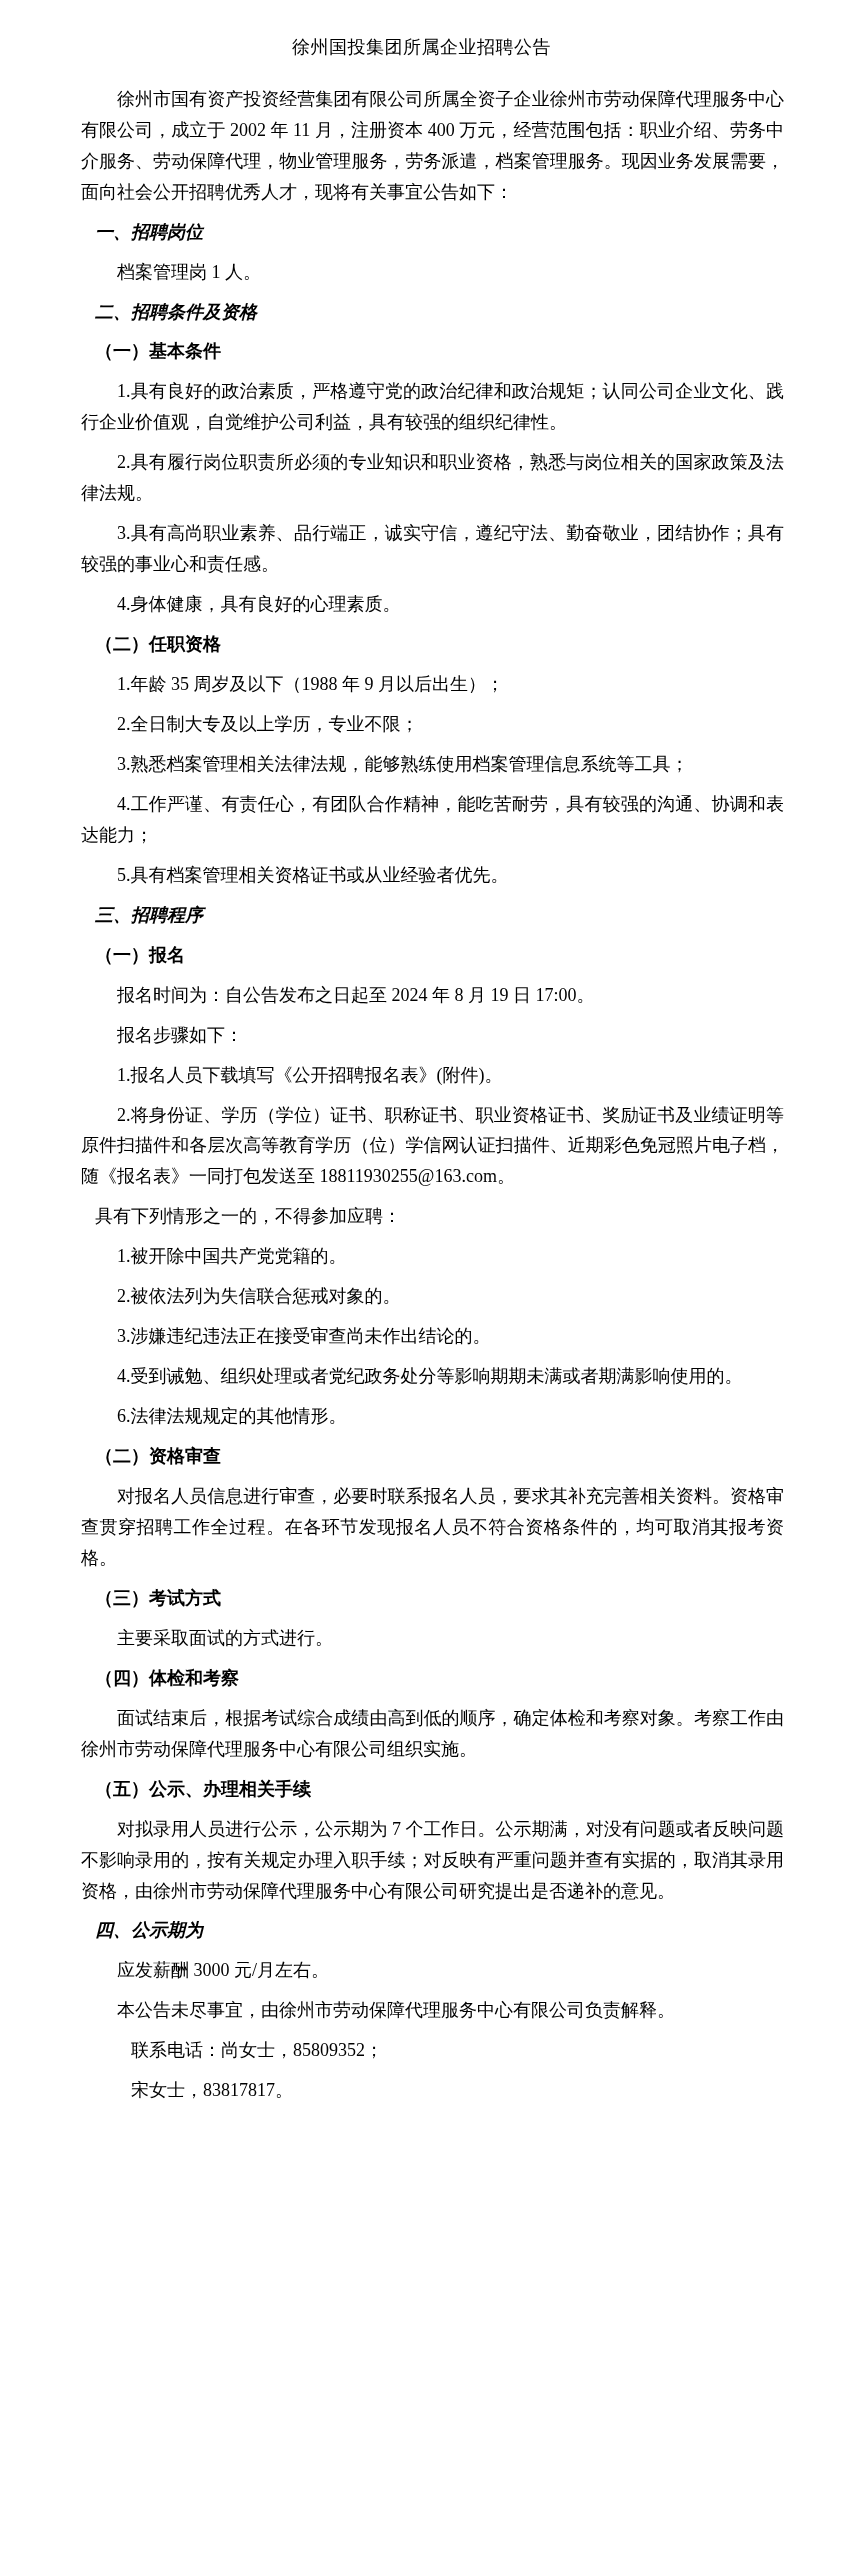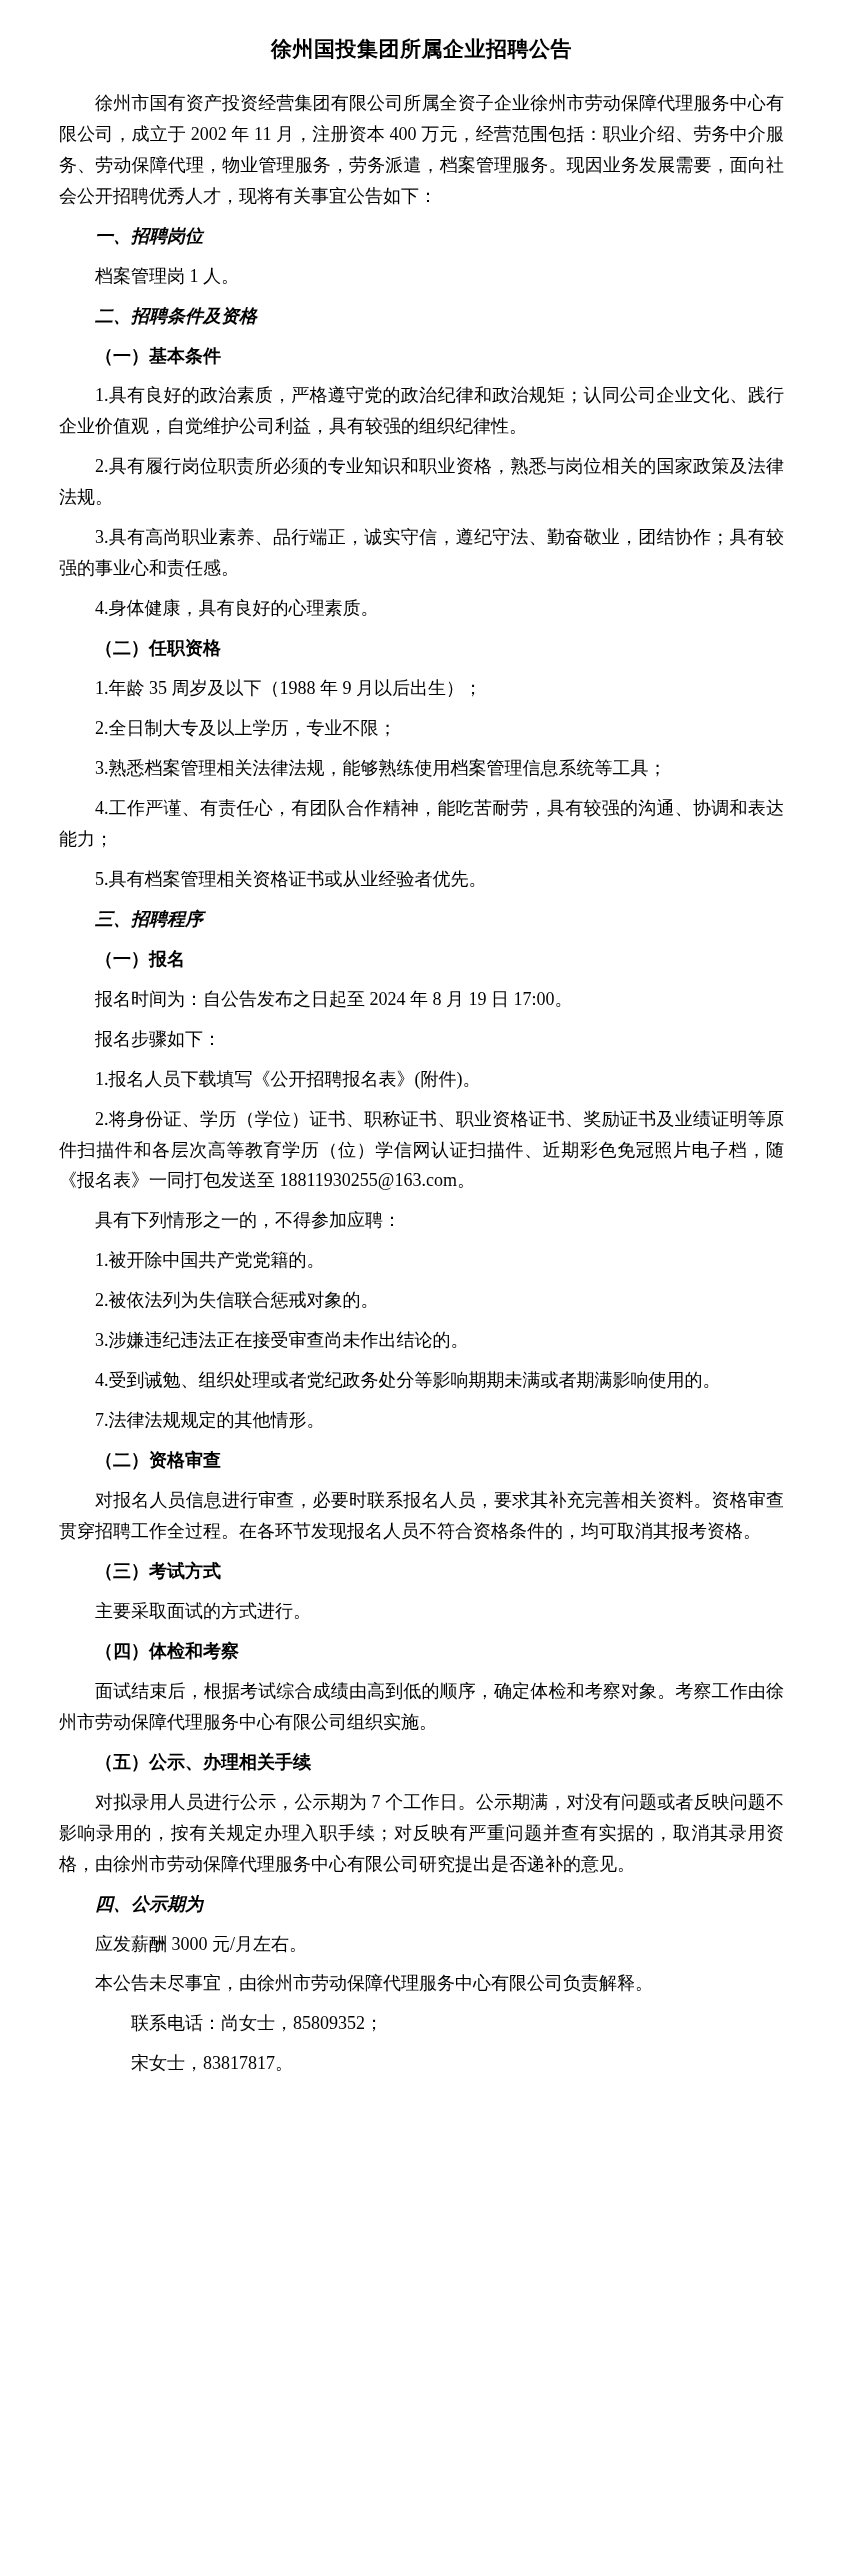--- a/index.html
+++ b/index.html
@@ -13,35 +13,36 @@
     color: #000000;
   }
   .page {
     width: 843px;
     box-sizing: border-box;
     padding: 25.5px 59px 32px 59px;
     background: #ffffff;
   }
   .doc-title {
     text-align: center;
-    font-size: 21px;
-    font-weight: bold;
+    font-size: 18px;
+    font-weight: normal;
     letter-spacing: 0.5px;
     margin: 9.6px 0 24.4px 0;
     line-height: 1.35;
   }
   p {
     margin: 0 0 9px 0;
     font-size: 18px;
     line-height: 1.72;
     text-align: justify;
     text-justify: inter-ideograph;
   }
   p.indent {
     text-indent: 2em;
+    margin-left: 22px;
   }
   p.heading {
     text-indent: 2em;
     font-weight: bold;
     font-style: italic;
   }
   p.subheading {
     text-indent: 2em;
     font-weight: bold;
   }
@@ -78,21 +79,21 @@
     <p class="subheading">（一）报名</p>
     <p class="indent">报名时间为：自公告发布之日起至 2024 年 8 月 19 日 17:00。</p>
     <p class="indent">报名步骤如下：</p>
     <p class="indent">1.报名人员下载填写《公开招聘报名表》(附件)。</p>
     <p class="indent">2.将身份证、学历（学位）证书、职称证书、职业资格证书、奖励证书及业绩证明等原件扫描件和各层次高等教育学历（位）学信网认证扫描件、近期彩色免冠照片电子档，随《报名表》一同打包发送至 18811930255@163.com。</p>
     <p class="boldline">具有下列情形之一的，不得参加应聘：</p>
     <p class="indent">1.被开除中国共产党党籍的。</p>
     <p class="indent">2.被依法列为失信联合惩戒对象的。</p>
     <p class="indent">3.涉嫌违纪违法正在接受审查尚未作出结论的。</p>
     <p class="indent">4.受到诫勉、组织处理或者党纪政务处分等影响期期未满或者期满影响使用的。</p>
-    <p class="indent">7.法律法规规定的其他情形。</p>
+    <p class="indent">6.法律法规规定的其他情形。</p>
     <p class="subheading">（二）资格审查</p>
     <p class="indent">对报名人员信息进行审查，必要时联系报名人员，要求其补充完善相关资料。资格审查贯穿招聘工作全过程。在各环节发现报名人员不符合资格条件的，均可取消其报考资格。</p>
     <p class="subheading">（三）考试方式</p>
     <p class="indent">主要采取面试的方式进行。</p>
     <p class="subheading">（四）体检和考察</p>
     <p class="indent">面试结束后，根据考试综合成绩由高到低的顺序，确定体检和考察对象。考察工作由徐州市劳动保障代理服务中心有限公司组织实施。</p>
     <p class="subheading">（五）公示、办理相关手续</p>
     <p class="indent">对拟录用人员进行公示，公示期为 7 个工作日。公示期满，对没有问题或者反映问题不影响录用的，按有关规定办理入职手续；对反映有严重问题并查有实据的，取消其录用资格，由徐州市劳动保障代理服务中心有限公司研究提出是否递补的意见。</p>
     <p class="heading">四、公示期为</p>
     <p class="indent">应发薪酬 3000 元/月左右。</p>

